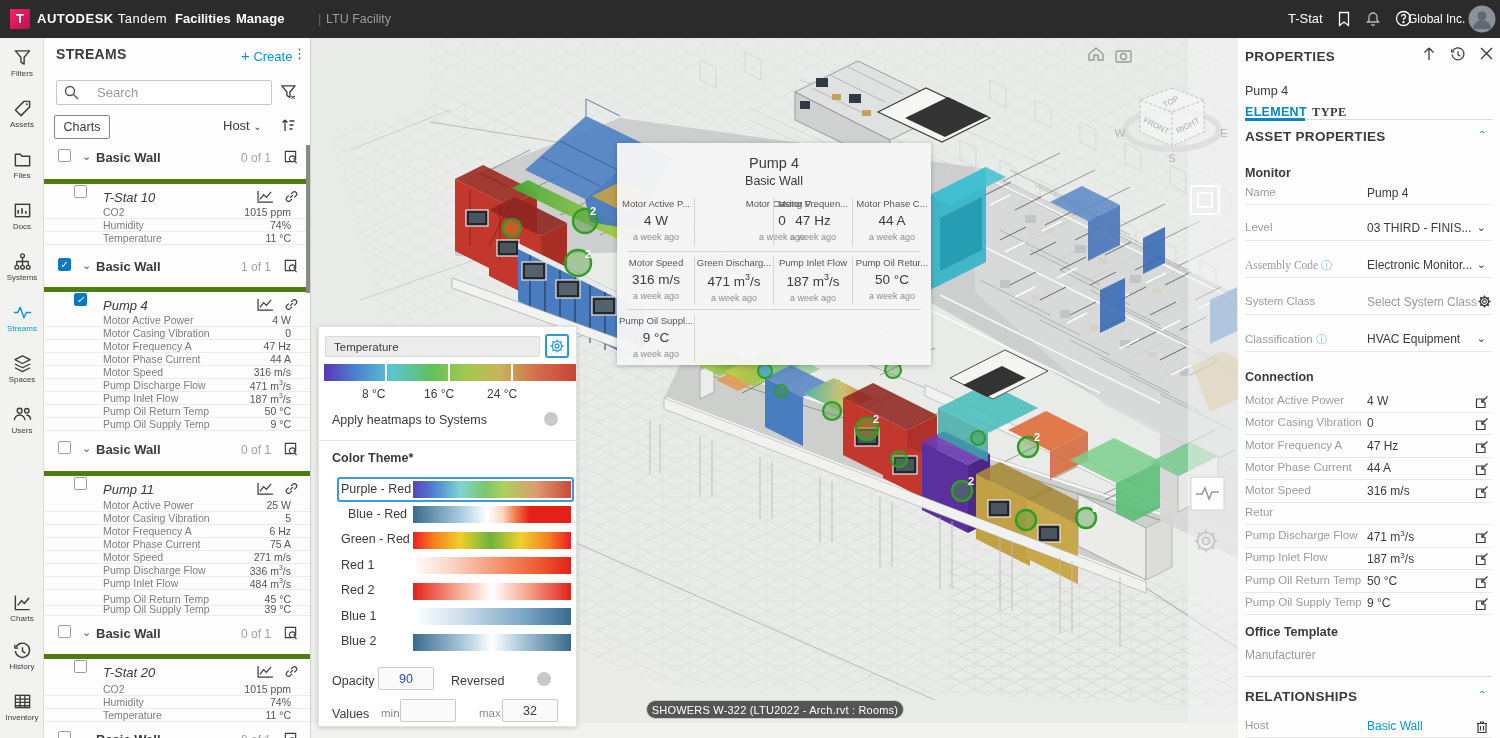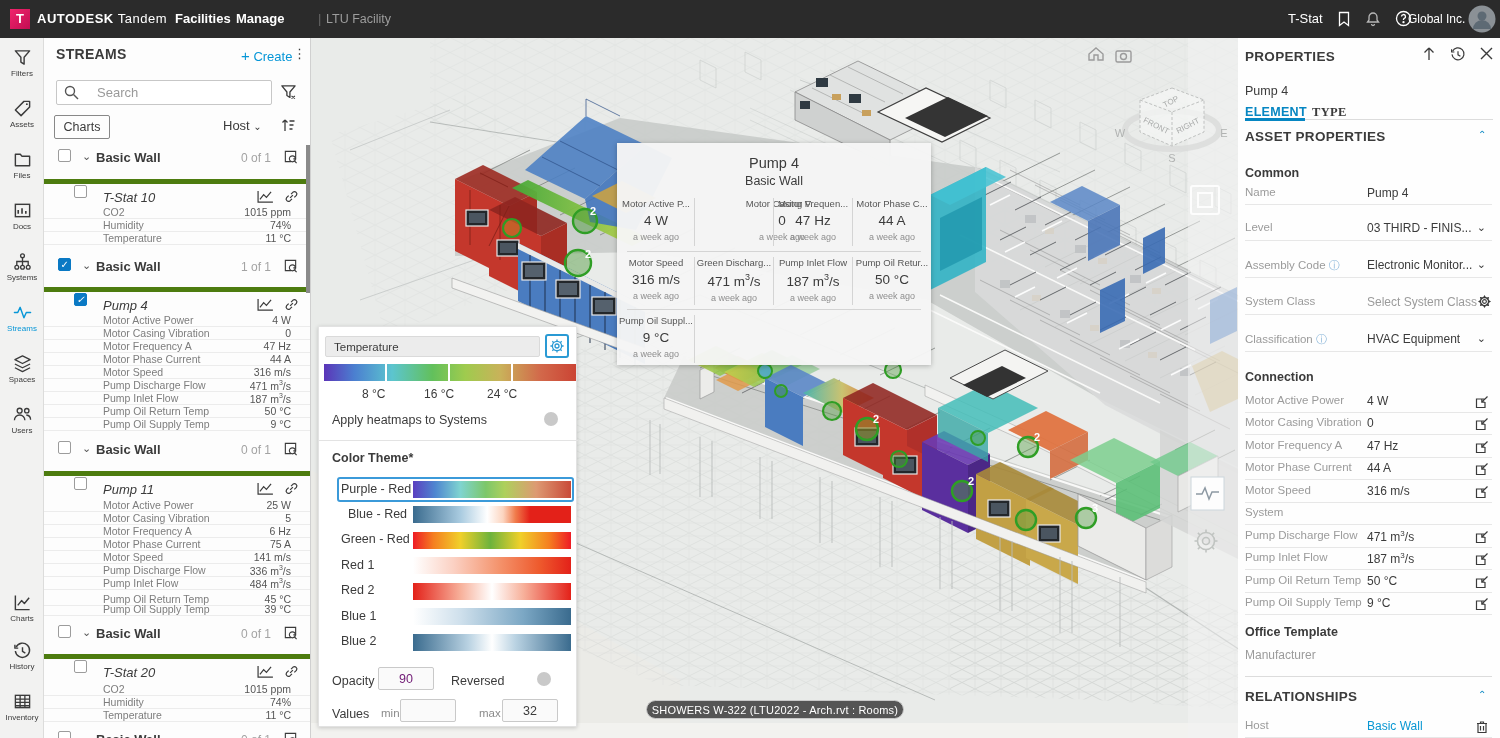--- a/index.html
+++ b/index.html
@@ -611,21 +611,21 @@
       <div class="prow2" style="top:487px;">
         <span class="pl">Motor Frequency A</span>
         <span class="pv">6 Hz</span>
       </div>
       <div class="prow2" style="top:500px;">
         <span class="pl">Motor Phase Current</span>
         <span class="pv">75 A</span>
       </div>
       <div class="prow2" style="top:513px;">
         <span class="pl">Motor Speed</span>
-        <span class="pv">141 m/s</span>
+        <span class="pv">271 m/s</span>
       </div>
       <div class="prow2" style="top:526px;">
         <span class="pl">Pump Discharge Flow</span>
         <span class="pv">336 m<sup>3</sup>/s</span>
       </div>
       <div class="prow2" style="top:539px;">
         <span class="pl">Pump Inlet Flow</span>
         <span class="pv">484 m<sup>3</sup>/s</span>
       </div>
       <div class="prow2" style="top:555px;">
@@ -714,21 +714,21 @@
     <div style="position:absolute; left:94px; top:205px; width:158px; height:17px; background:linear-gradient(90deg,#ee1c25 0%,#f57f20 13%,#f0d02a 30%,#6db33d 49%,#f0d02a 68%,#f57f20 86%,#ee1c25 100%);"></div>
     <div class="hm-lbl" style="left:22px; top:231px;">Red 1</div>
     <div style="position:absolute; left:94px; top:230px; width:158px; height:17px; background:linear-gradient(90deg,#ffffff 0%,#fbd0c2 26%,#f4926b 55%,#ee5a2d 80%,#e32119 100%);"></div>
     <div class="hm-lbl" style="left:22px; top:256px;">Red 2</div>
     <div style="position:absolute; left:94px; top:256px; width:158px; height:17px; background:linear-gradient(90deg,#e32119 0%,#f7b09a 30%,#ffffff 50%,#f7b09a 70%,#e32119 100%);"></div>
     <div class="hm-lbl" style="left:22px; top:282px;">Blue 1</div>
     <div style="position:absolute; left:94px; top:281px; width:158px; height:17px; background:linear-gradient(90deg,#ffffff 0%,#cfe0ec 30%,#7ba7c4 70%,#3a6b8e 100%);"></div>
     <div class="hm-lbl" style="left:22px; top:307px;">Blue 2</div>
     <div style="position:absolute; left:94px; top:307px; width:158px; height:17px; background:linear-gradient(90deg,#3a6b8e 0%,#b9d2e2 35%,#ffffff 50%,#b9d2e2 65%,#3a6b8e 100%);"></div>
     <div class="hm-lbl" style="left:13px; top:347px;">Opacity</div>
-    <div style="position:absolute; left:59px; top:340px; width:56px; height:23px; border:1px solid #c9c9c9; border-radius:2px; background:#fafafa; font-size:12.5px; color:#701a75; text-align:center; line-height:22px;">90</div>
+    <div style="position:absolute; left:59px; top:340px; width:56px; height:23px; border:1px solid #c9c9c9; border-radius:2px; background:#fafafa; font-size:12.5px; color:#1d4ed8; text-align:center; line-height:22px;">90</div>
     <div class="hm-lbl" style="left:132px; top:347px;">Reversed</div>
     <div class="toggle" style="left:218px; top:345px;"></div>
     <div class="hm-lbl" style="left:13px; top:380px;">Values</div>
     <div class="hm-lbl" style="left:62px; top:380px; color:#8b8b8b; font-size:11.5px;">min</div>
     <div style="position:absolute; left:81px; top:372px; width:56px; height:23px; border:1px solid #c9c9c9; border-radius:2px; background:#fafafa;"></div>
     <div class="hm-lbl" style="left:160px; top:380px; color:#8b8b8b; font-size:11.5px;">max</div>
     <div style="position:absolute; left:183px; top:372px; width:56px; height:23px; border:1px solid #c9c9c9; border-radius:2px; background:#fafafa; font-size:12.5px; color:#3b3b3b; text-align:center; line-height:22px;">32</div>
   </div>
 
   <div id="tooltip">
@@ -805,32 +805,32 @@
     <svg style="position:absolute; left:242px; top:9px;" width="13" height="13" viewBox="0 0 13 13" stroke="#3b3b3b" stroke-width="1.4">
       <path d="M1 1l11 11M12 1 1 12"></path>
     </svg>
     <div style="position:absolute; left:7px; top:46px; font-size:12.5px; color:#3b3b3b;">Pump 4</div>
     <div style="position:absolute; left:7px; top:67px; font-size:12.5px; font-weight:bold; color:#0686c2; letter-spacing:.3px;">ELEMENT</div>
     <div style="position:absolute; left:74px; top:67px; font-size:12.5px; font-weight:bold; color:#3b3b3b; letter-spacing:.3px;font-family:Liberation Serif, serif;">TYPE</div>
     <div style="position:absolute; left:7px; top:81px; width:248px; height:1px; background:#dcdcdc;"></div>
     <div style="position:absolute; left:7px; top:80px; width:60px; height:3px; background:#0686c2;"></div>
     <div class="sec" style="top:91px; font-size:13.5px; letter-spacing:.3px;">ASSET PROPERTIES</div>
     <div style="position:absolute; left:240px; top:91px; color:#0686c2; font-size:10px;">⌃</div>
-    <div class="sec" style="top:128px; font-size:12.5px;">Common</div>
+    <div class="sec" style="top:128px; font-size:12.5px;">Monitor</div>
     <div class="pr" style="top:145px;">
       <span class="k">Name</span>
       <span class="v">Pump 4</span>
     </div>
     <div class="pr" style="top:175px; height:28px;">
       <span class="k" style="top:8px;">Level</span>
       <span class="v" style="top:8px;">03 THIRD - FINIS...</span>
       <span class="chv">⌄</span>
     </div>
     <div class="pr" style="top:212px; height:28px;">
-      <span class="k" style="top:8px;">Assembly Code <span class="inf">ⓘ</span></span>
+      <span class="k" style="top:8px;font-family:Liberation Serif, serif;">Assembly Code <span class="inf">ⓘ</span></span>
       <span class="v" style="top:8px;">Electronic Monitor...</span>
       <span class="chv">⌄</span>
     </div>
     <div class="pr" style="top:249px; height:28px;">
       <span class="k" style="top:8px;">System Class</span>
       <span class="v" style="top:8px; color:#9b9b9b;">Select System Class</span>
       <svg class="gear" viewBox="0 0 16 16" fill="none" stroke="#3b3b3b" stroke-width="1.2">
         <circle cx="8" cy="8" r="2"></circle>
         <path d="M8 2.2 9 3.8h-2zM8 13.8 9 12.2h-2zM2.2 8 3.8 7v2zM13.8 8 12.2 7v2zM3.9 3.9 5.8 4.3 4.3 5.8zM12.1 12.1 10.2 11.7 11.7 10.2zM12.1 3.9 11.7 5.8 10.2 4.3zM3.9 12.1 4.3 10.2 5.8 11.7z"></path>
         <circle cx="8" cy="8" r="4.3"></circle>
@@ -871,21 +871,21 @@
       </svg>
     </div>
     <div class="pr sr" style="top:443px;">
       <span class="k">Motor Speed</span>
       <span class="v">316 m/s</span>
       <svg class="sic" viewBox="0 0 14 14" fill="none" stroke="#3b3b3b" stroke-width="1.2">
         <path d="M9.5 4H1.5v8.5H10V7M12.5 1.5 6.8 7.2M6.8 4.4v2.8h2.8"></path>
       </svg>
     </div>
     <div class="pr sr" style="top:465px;">
-      <span class="k">System</span>
+      <span class="k">Retur</span>
     </div>
     <div class="pr sr" style="top:488px;">
       <span class="k">Pump Discharge Flow</span>
       <span class="v">471 m<sup>3</sup>/s</span>
       <svg class="sic" viewBox="0 0 14 14" fill="none" stroke="#3b3b3b" stroke-width="1.2">
         <path d="M9.5 4H1.5v8.5H10V7M12.5 1.5 6.8 7.2M6.8 4.4v2.8h2.8"></path>
       </svg>
     </div>
     <div class="pr sr" style="top:510px;">
       <span class="k">Pump Inlet Flow</span>

